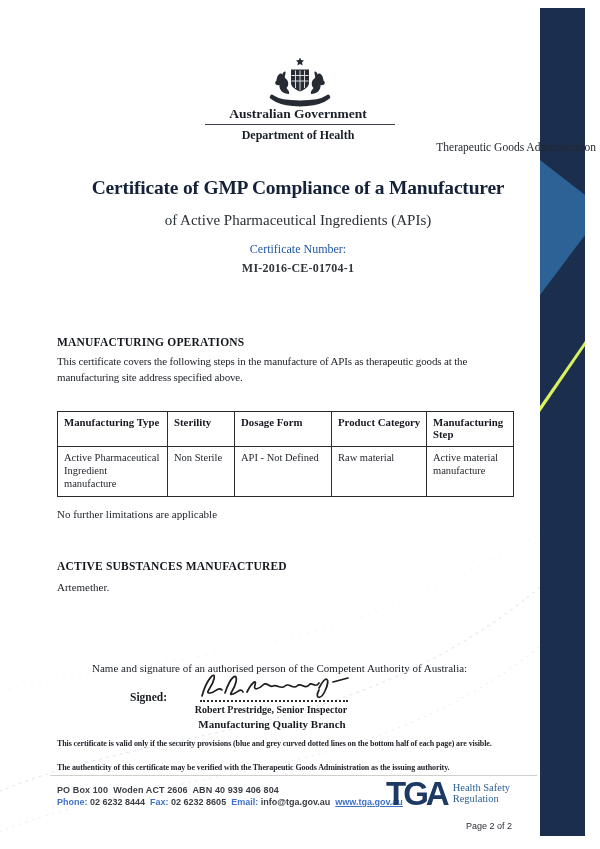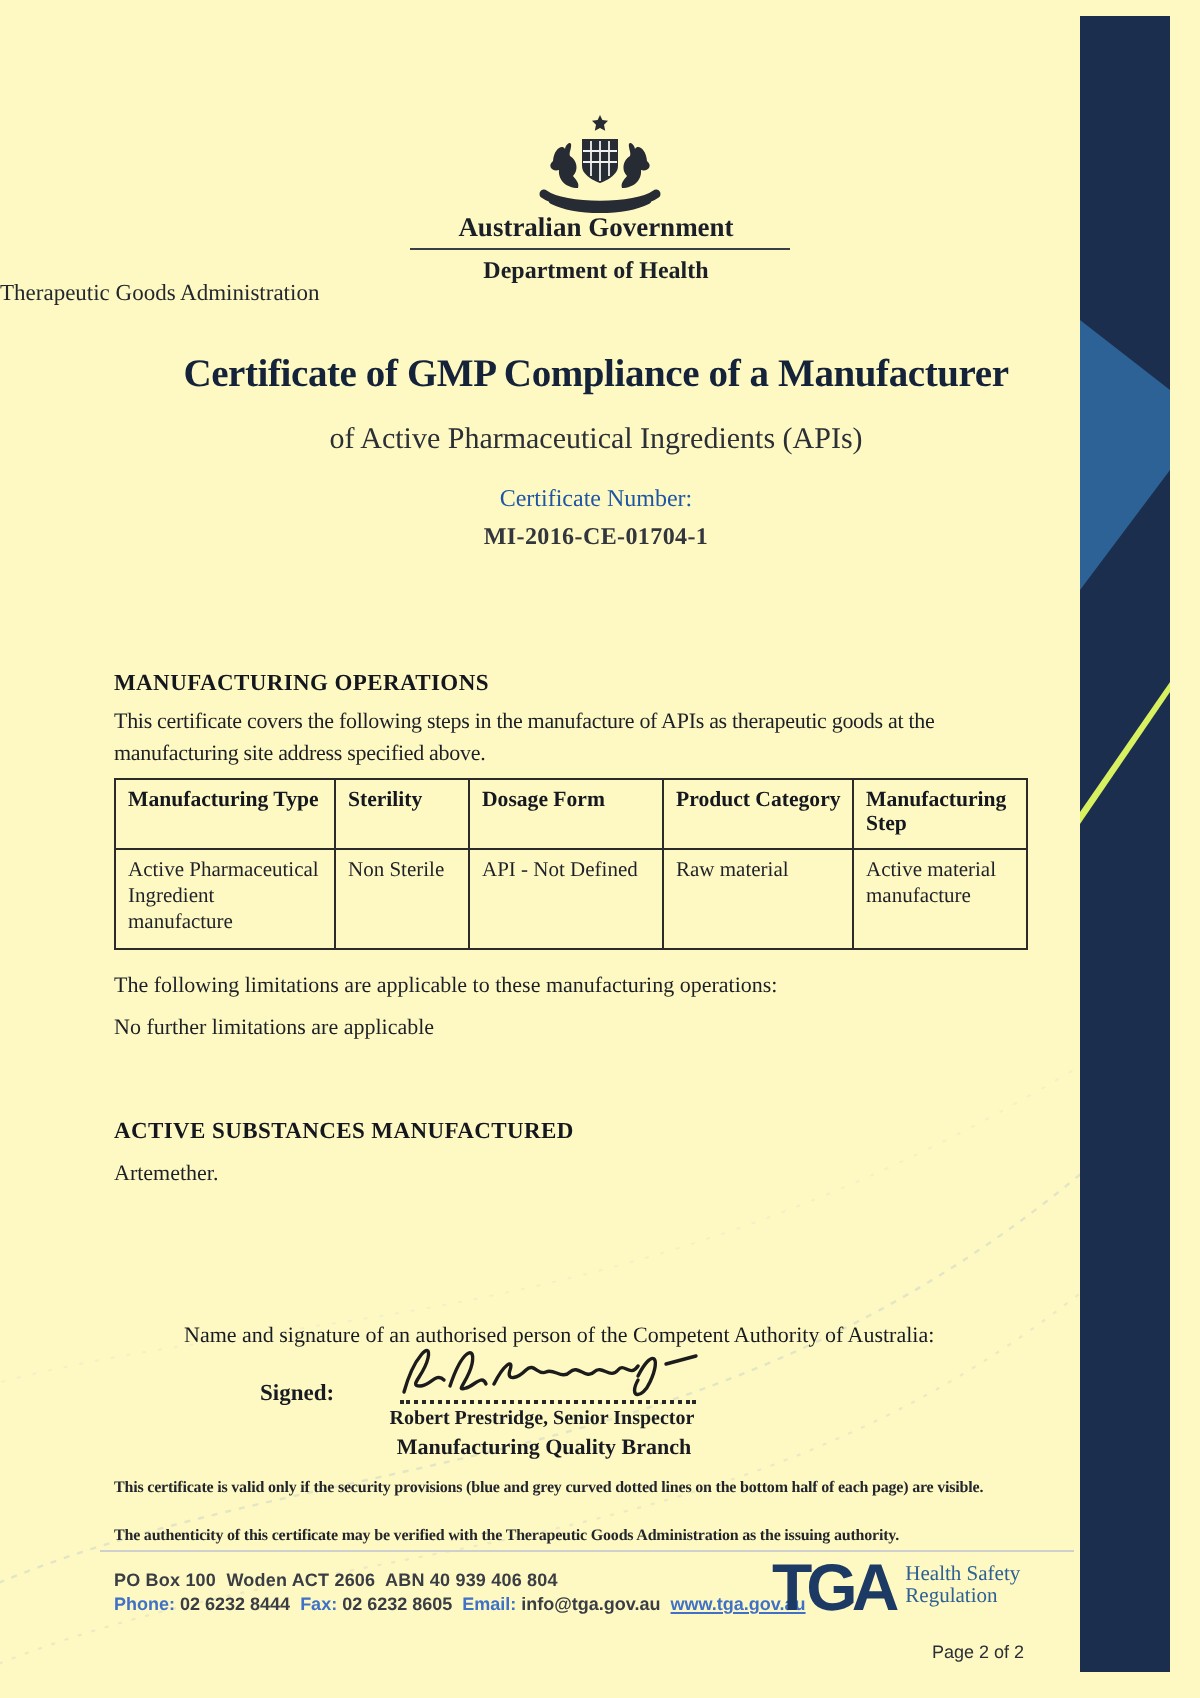--- a/index.html
+++ b/index.html
@@ -1,43 +1,43 @@
 <!DOCTYPE html>
 <html><head>
 <meta charset="utf-8">
 <style>
   * { margin:0; padding:0; box-sizing:border-box; }
   html,body { background:#e9e9e9; }
   .page {
     position:relative; width:600px; height:849px; margin:0 auto;
-    background:#fef9c3; overflow:hidden;
+    background:#ffffff; overflow:hidden;
     font-family:"Liberation Serif", serif; color:#1e1e1e;
   }
   .abs { position:absolute; }
 
   
   .gov-name  { top:106px; left:0; width:596px; text-align:center; font-weight:bold; font-size:13.5px; color:#1a1f28; }
   .hdr-rule  { top:124px; left:205px; width:190px; border-top:1.5px solid #3a3f47; }
   .dept-name { top:128px; left:0; width:596px; text-align:center; font-weight:bold; font-size:12px; color:#1a1f28; }
-  .agency    { top:141px; left:0; width:596px; text-align:left; font-size:11.5px; color:#23282f; }
+  .agency    { top:141px; left:0; width:596px; text-align:right; font-size:11.5px; color:#23282f; }
 
   
   .title     { top:177px; left:0; width:596px; text-align:center; font-weight:bold; font-size:19.5px; color:#15233a; letter-spacing:-0.2px; }
   .subtitle  { top:212px; left:0; width:596px; text-align:center; font-size:15px; color:#2b2f36; }
   .certlabel { top:242px; left:0; width:596px; text-align:center; font-weight:normal; font-size:12px; color:#1f55a6; }
   .certno    { top:261px; left:0; width:596px; text-align:center; font-weight:bold; font-size:12px; color:#33373d; letter-spacing:0.2px; }
 
   
   .h-section { font-weight:bold; font-size:11.5px; color:#14181e; letter-spacing:0.2px; }
   .sec-mfg   { top:336px; left:57px; }
   .body-text { font-size:11px; line-height:15.5px; color:#1c2026; }
   .intro     { top:354px; left:57px; width:464px; letter-spacing:-0.15px; }
 
   table.ops {
-    position:absolute; top:389px; left:57px; width:456px;
+    position:absolute; top:411px; left:57px; width:456px;
     border-collapse:collapse; table-layout:fixed;
     font-family:"Liberation Serif", serif;
     padding-left:40px;
   }
   table.ops th, table.ops td {
     border:1.5px solid #2b2b2b; vertical-align:top; text-align:left;
     padding:4px 5px 6px 6px;
   }
   table.ops th { font-size:10.8px; font-weight:bold; color:#15191f; }
   table.ops td { font-size:10.5px; color:#1e2228; line-height:13px; }
@@ -145,21 +145,20 @@
       <tr>
         <td>Active Pharmaceutical Ingredient manufacture</td>
         <td>Non Sterile</td>
         <td>API - Not Defined</td>
         <td>Raw material</td>
         <td>Active material manufacture</td>
       </tr>
     </tbody>
   </table>
 
-  <div class="abs body-text limit1">The following limitations are applicable to these manufacturing operations:</div>
   <div class="abs body-text limit2">No further limitations are applicable</div>
 
   <div class="abs h-section sec-sub">ACTIVE SUBSTANCES MANUFACTURED</div>
   <div class="abs body-text substance">Artemether.</div>
 
   <div class="abs sig-statement">Name and signature of an authorised person of the Competent Authority of Australia:</div>
   <div class="abs signed-label">Signed:</div>
 
   <svg class="abs sig-svg" width="155" height="36" viewBox="0 0 155 36">
     <g fill="none" stroke="#1c1c1c" stroke-width="1.7" stroke-linecap="round">

